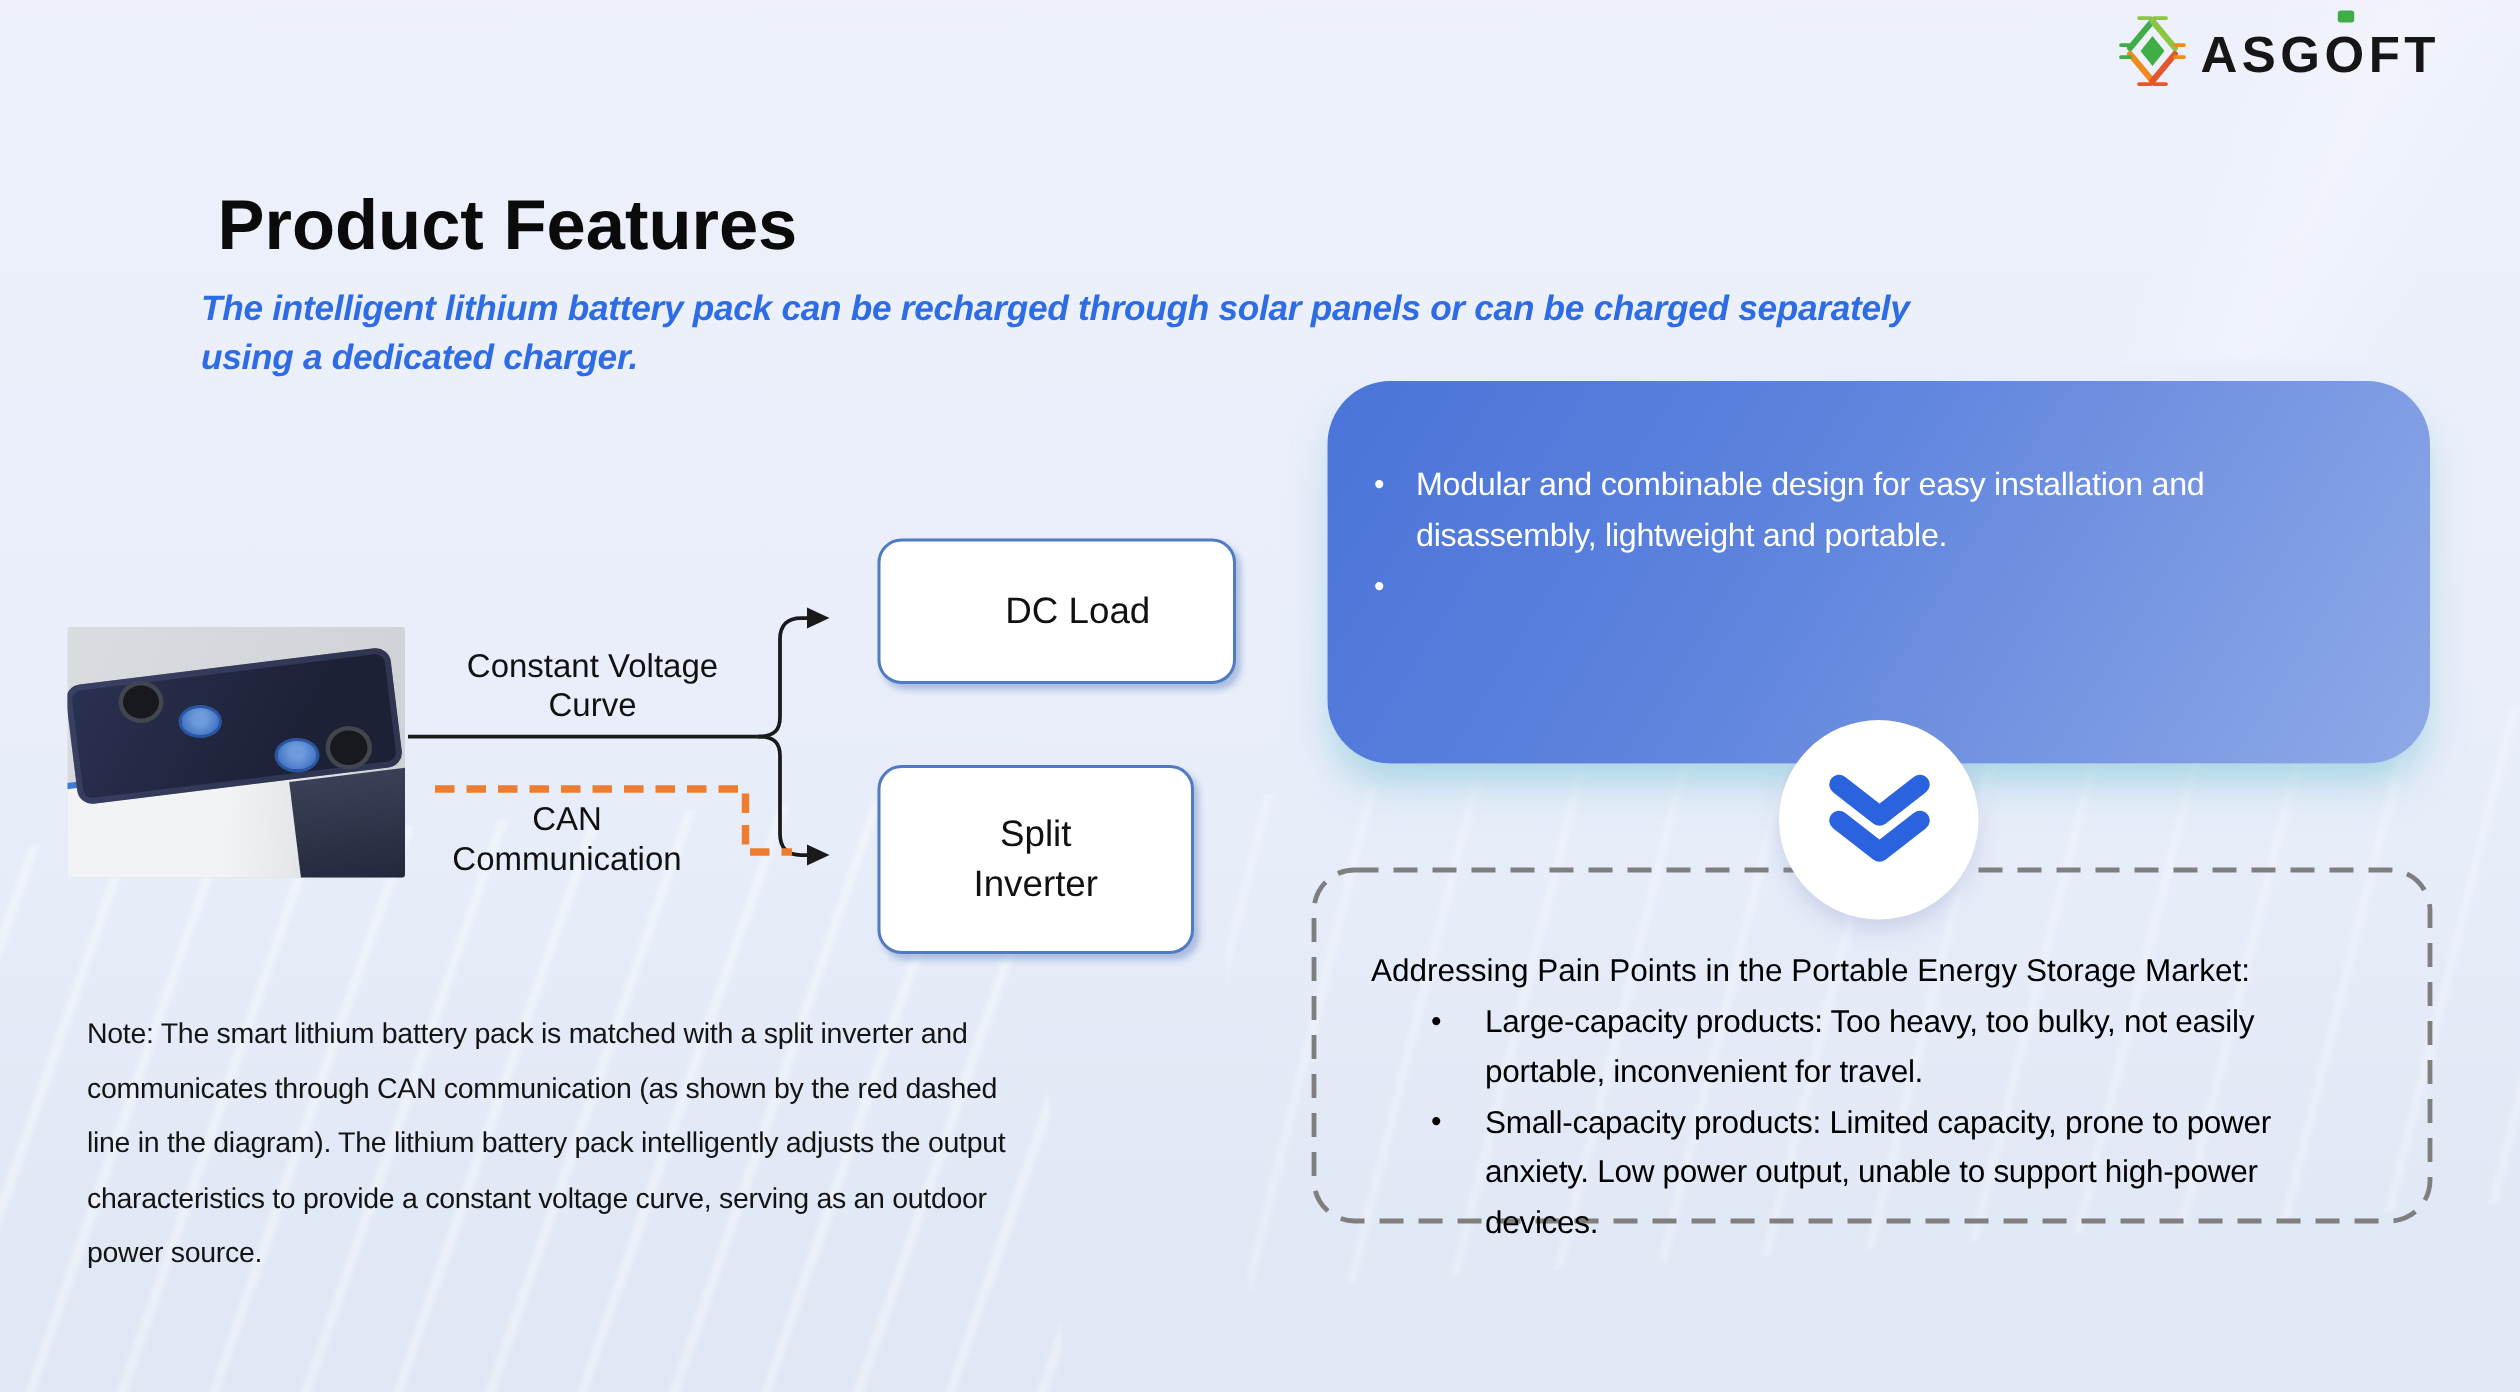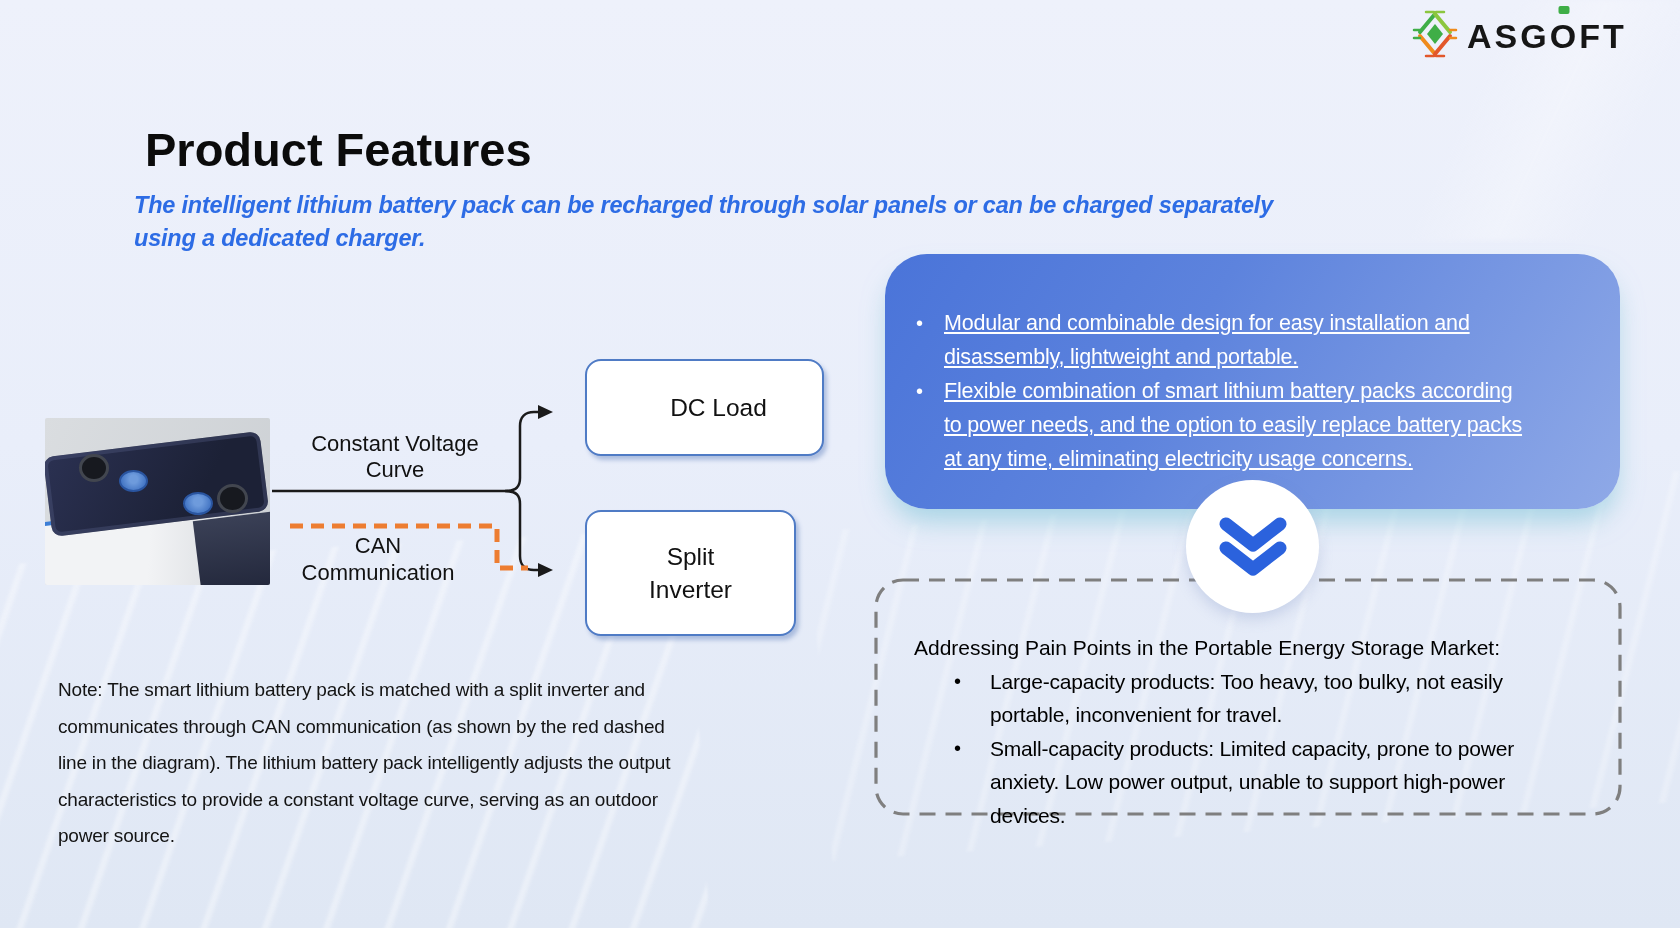--- a/index.html
+++ b/index.html
@@ -59,21 +59,21 @@
   .note div{white-space:nowrap;}
 
   
   .feature-card{position:absolute; left:885px; top:254px; width:735px; height:255px; border-radius:42px;
     background:linear-gradient(122deg,#4a74d9 0%,#5d83dd 40%,#8fa9e7 100%);
     box-shadow:0 16px 26px -4px rgba(125,195,215,.6); color:#fff; z-index:2;}
   .fc-content{position:absolute; left:31px; top:52px; right:30px;}
   .b-item{display:flex;}
   .blt{width:28px; font-size:20px; line-height:34px; flex:none;}
   .b-lines{font-size:21.5px; line-height:34px; letter-spacing:-0.2px;}
-  .b-lines div{white-space:nowrap;text-decoration:underline;}
+  .b-lines div{white-space:nowrap;}
 
   
   .chev-circle{position:absolute; left:1186px; top:480px; width:133px; height:133px; border-radius:50%;
     background:#fff; z-index:5; box-shadow:0 6px 14px rgba(130,150,200,.3);
     display:flex; align-items:center; justify-content:center;}
 
   
   .pain-card{position:absolute; left:874px; top:578px; width:748px; height:238px; z-index:2;}
   .pain-border{position:absolute; left:0; top:0;}
   .pc-content{position:absolute; left:40px; top:33px; right:28px; font-size:21px; color:#000;margin-top:20px;}
@@ -173,25 +173,20 @@
     <div class="fc-content">
       <div class="b-item">
         <span class="blt">•</span>
         <div class="b-lines">
           <div>Modular and combinable design for easy installation and</div>
           <div>disassembly, lightweight and portable.</div>
         </div>
       </div>
       <div class="b-item">
         <span class="blt">•</span>
-        <div class="b-lines">
-          <div>Flexible combination of smart lithium battery packs according</div>
-          <div>to power needs, and the option to easily replace battery packs</div>
-          <div>at any time, eliminating electricity usage concerns.</div>
-        </div>
       </div>
     </div>
   </div>
 
   <div class="chev-circle">
     <span>
       <svg width="70" height="66" viewBox="0 0 70 66">
         <g fill="none" stroke="#2b62dd" stroke-width="13" stroke-linecap="round" stroke-linejoin="round">
           <path d="M8 12 L35 33 L62 12"></path>
           <path d="M8 36 L35 57 L62 36"></path>

